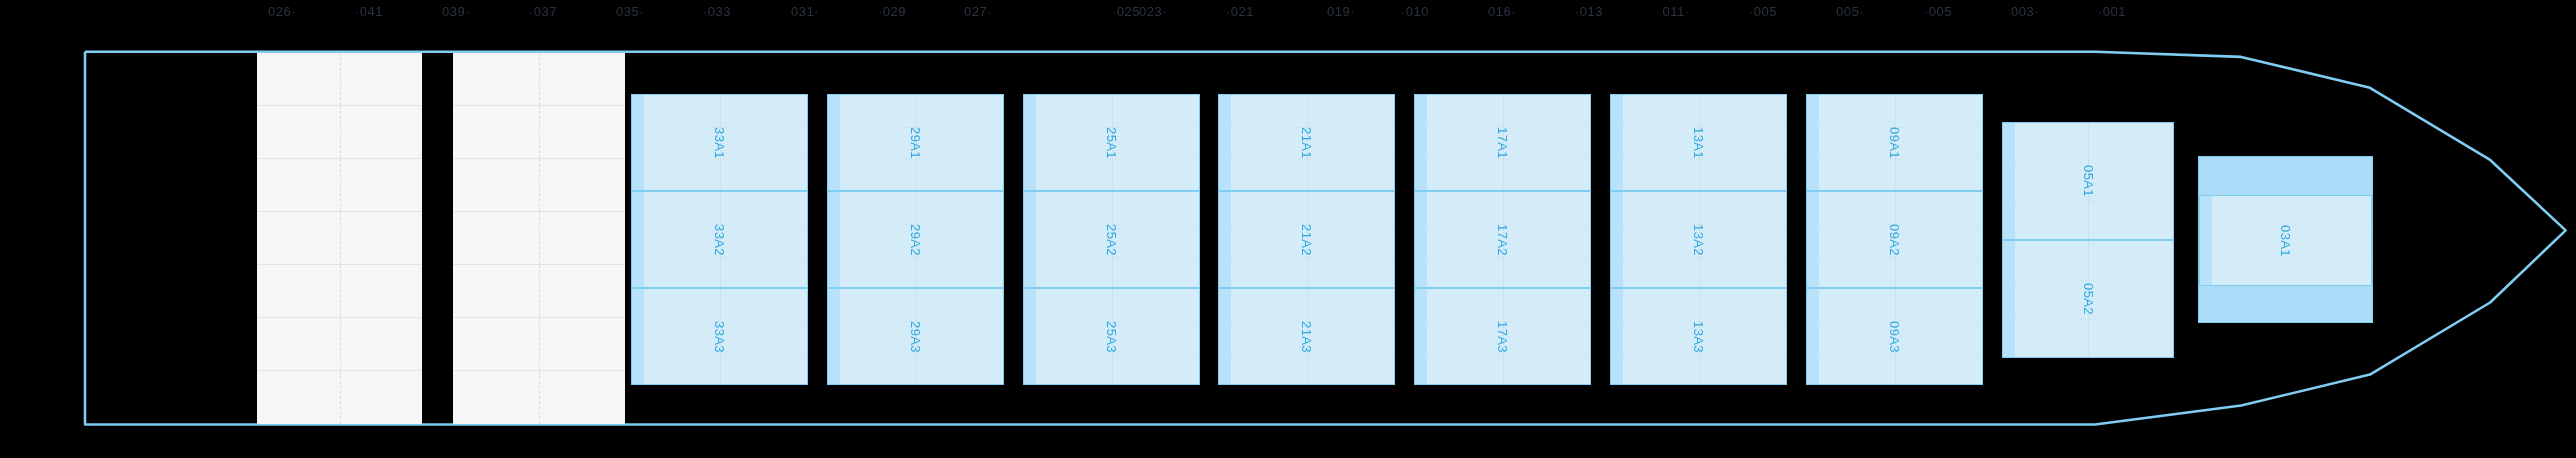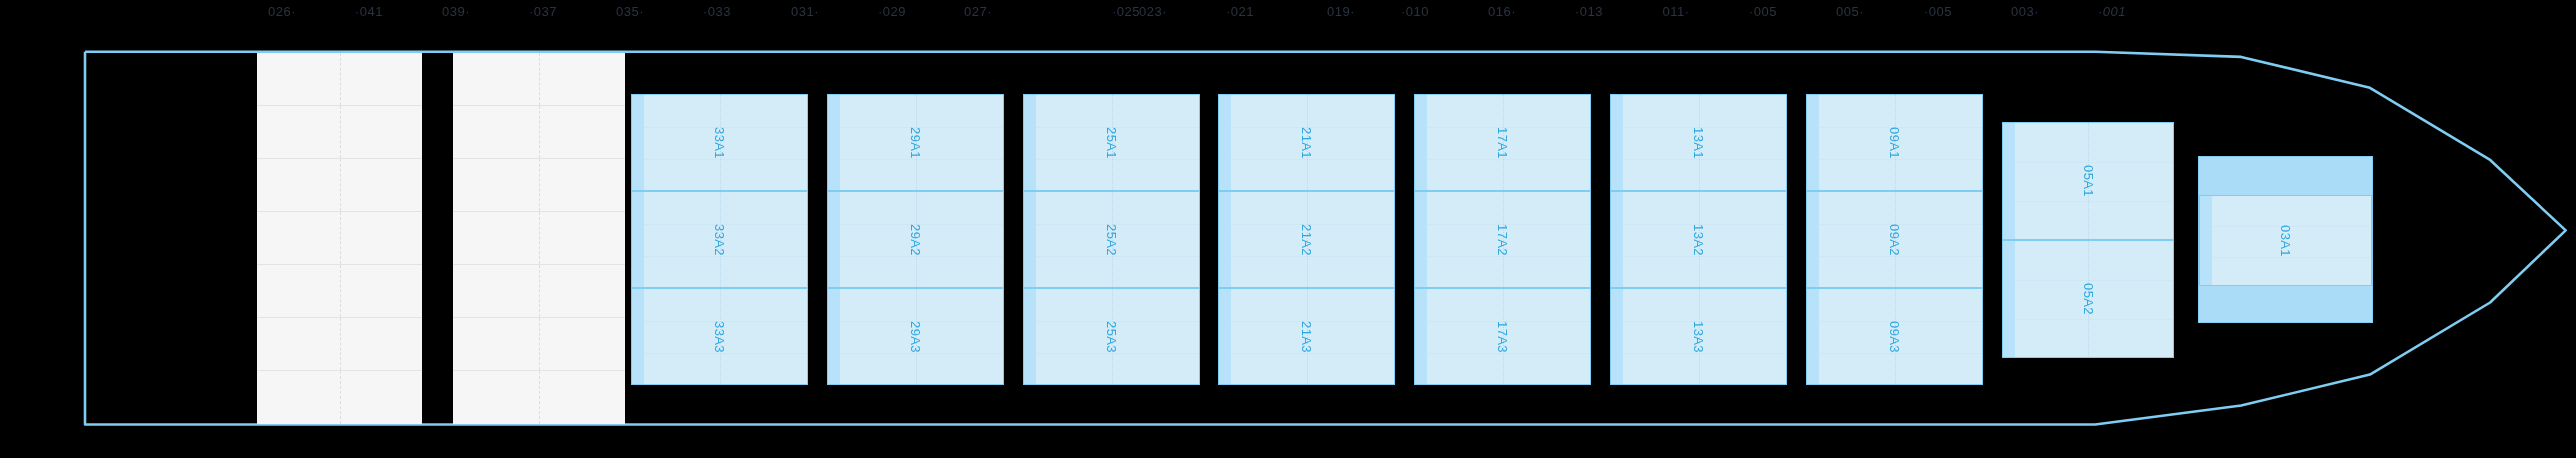--- a/index.html
+++ b/index.html
@@ -97,21 +97,21 @@
       <div class="bay-tick" style="left: 1240px;">·021</div>
       <div class="bay-tick" style="left: 1326px; margin-left: 15px;">019·</div>
       <div class="bay-tick" style="left: 1415px;">·010</div>
       <div class="bay-tick" style="left: 1502px;">016·</div>
       <div class="bay-tick" style="left: 1589px;">·013</div>
       <div class="bay-tick" style="left: 1676px;">011·</div>
       <div class="bay-tick" style="left: 1763px;">·005</div>
       <div class="bay-tick" style="left: 1850px;">005·</div>
       <div class="bay-tick" style="left: 1938px;">·005</div>
       <div class="bay-tick" style="left: 2025px;">003·</div>
-      <div class="bay-tick" style="left: 2112px; font-style: italic;">·001</div>
+      <div class="bay-tick" style="left: 2112px;">·001</div>
     </div>
 
   <svg id="hull" viewBox="0 0 3000 534">
     <polyline points="99,60 99,494 2440,494 2610,472 2760,436 2900,352 2988,268 2900,186 2760,102 2610,66 2440,60 99,60" fill="none" stroke="#7fcdf2" stroke-width="3" stroke-linejoin="round"></polyline>
   </svg>
 
   <div id="bays">
       <div class="bay white" style="left: 257px; top: 53px; width: 165px; height: 371px;">
         <div class="tier" style="height: 53px;">
           <div class="dash"></div>

